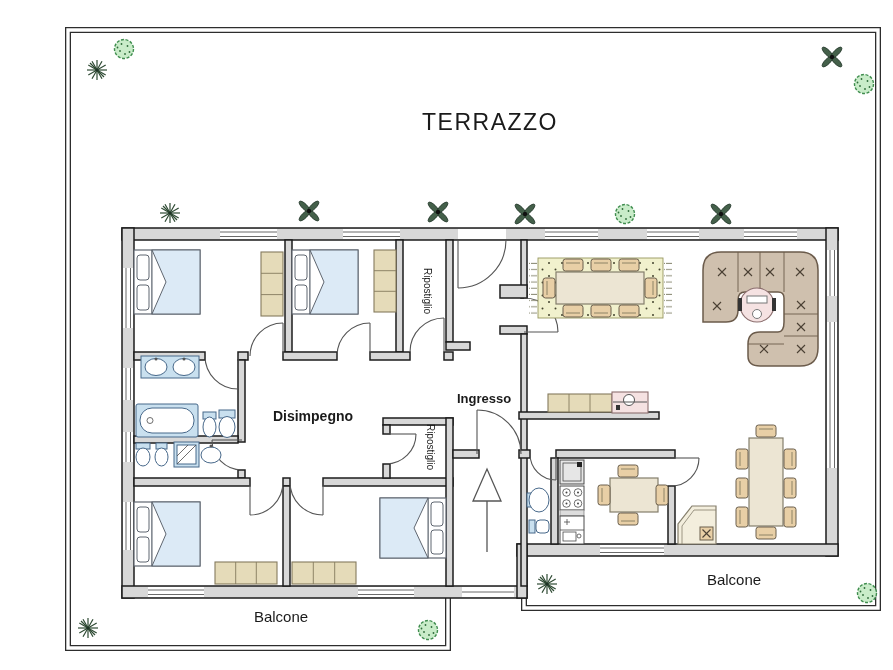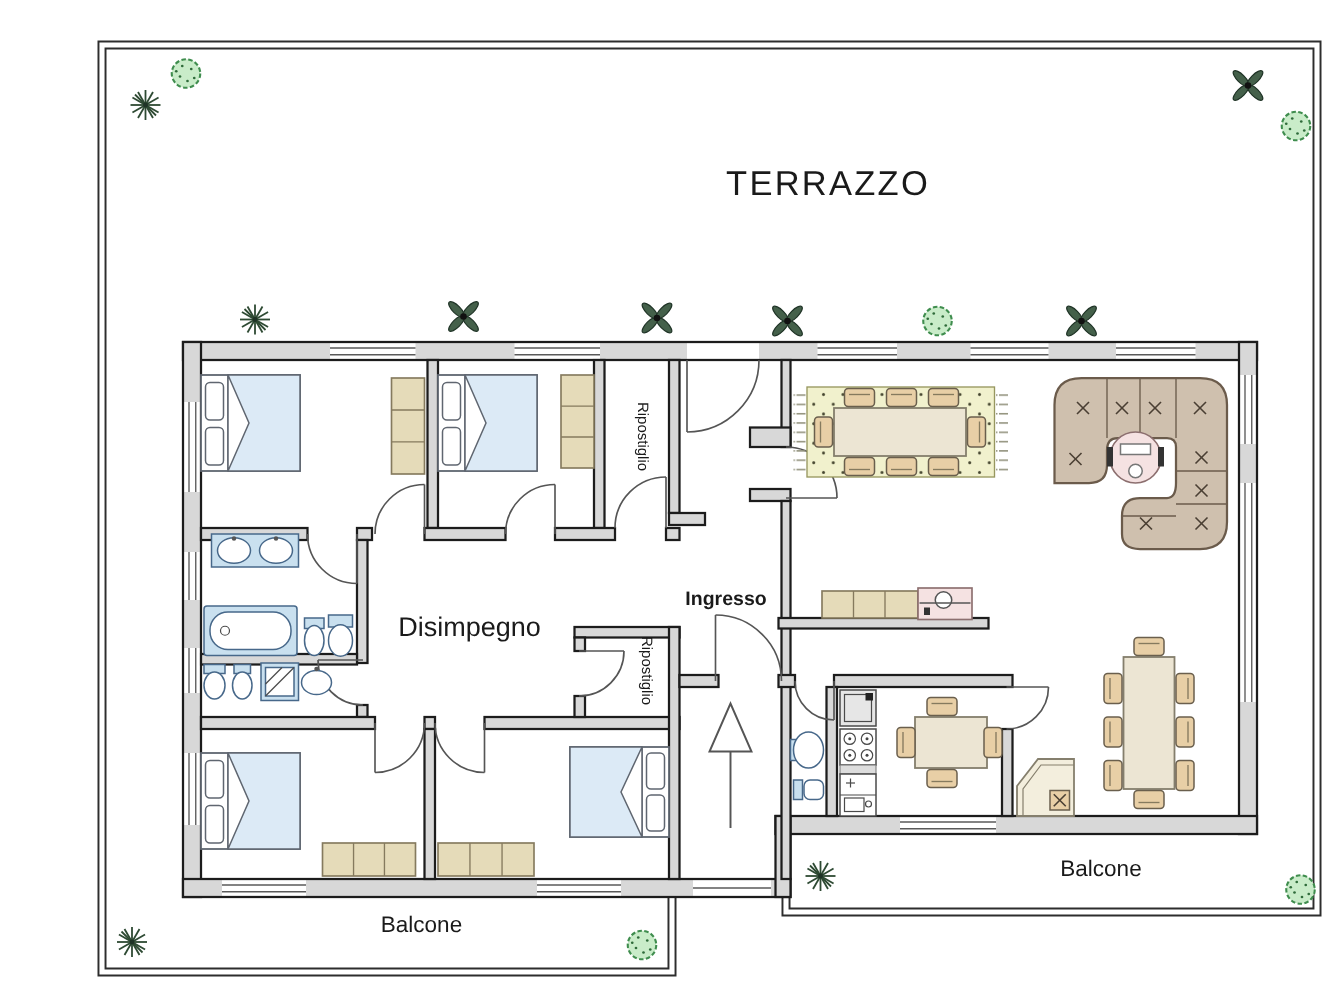--- a/index.html
+++ b/index.html
@@ -1,22 +1,22 @@
 <!DOCTYPE html>
 <html style="--wall-fill: #d8d8d8; --wall-stroke: #1c1c1c; --bed-fill: #dceaf6; --wardrobe-fill: #e5dbb9; --fixture-fill: #c9e0ef; --rug-fill: #f1f1cd; --table-fill: #ece5d3; --chair-fill: #e8cfa6; --sofa-fill: #cfc0ae; --accent-pink: #f5e2e2; --bush-fill: #c9ecc9; --plant-dark: #2e4a33;"><head>
 <meta charset="utf-8">
 <style>
   html,body{margin:0;padding:0;background:#fff;}
   .stage{position:relative;width:893px;height:670px;background:#ffffff;overflow:hidden;
          font-family:"Liberation Sans",sans-serif;}
   .stage svg{position:absolute;left:0;top:0;}
   .lbl{position:absolute;color:#1a1a1a;text-align:center;line-height:1.1;
        font-family:"Liberation Sans",sans-serif;white-space:nowrap;}
-  .lbl-terrazzo{left:360px;top:110px;width:260px;font-size:23px;letter-spacing:1.5px;text-align:right;}
-  .lbl-disimpegno{left:253px;top:409px;width:120px;font-size:18px;}
+  .lbl-terrazzo{left:360px;top:110px;width:260px;font-size:23px;letter-spacing:1.5px;}
+  .lbl-disimpegno{left:253px;top:409px;width:120px;font-size:14px;font-weight:bold;}
   .lbl-ingresso{left:434px;top:392px;width:100px;font-size:13px;font-weight:bold;}
   .lbl-rip1{left:385px;top:283px;width:80px;height:16px;font-size:10px;transform:rotate(90deg);}
   .lbl-rip2{left:388px;top:439px;width:80px;height:16px;font-size:10px;transform:rotate(90deg);}
   .lbl-balcone-left{left:221px;top:609px;width:120px;font-size:15px;}
   .lbl-balcone-right{left:674px;top:572px;width:120px;font-size:15px;}
 
   .terrace-outer{fill:none;stroke:#2d2d2d;stroke-width:6;}
   .terrace-inner{fill:none;stroke:#ffffff;stroke-width:3.4;}
   .wall{fill:var(--wall-fill,#d8d8d8);stroke:var(--wall-stroke,#1c1c1c);stroke-width:1.5;}
   .winbg{fill:#ffffff;stroke:none;}

